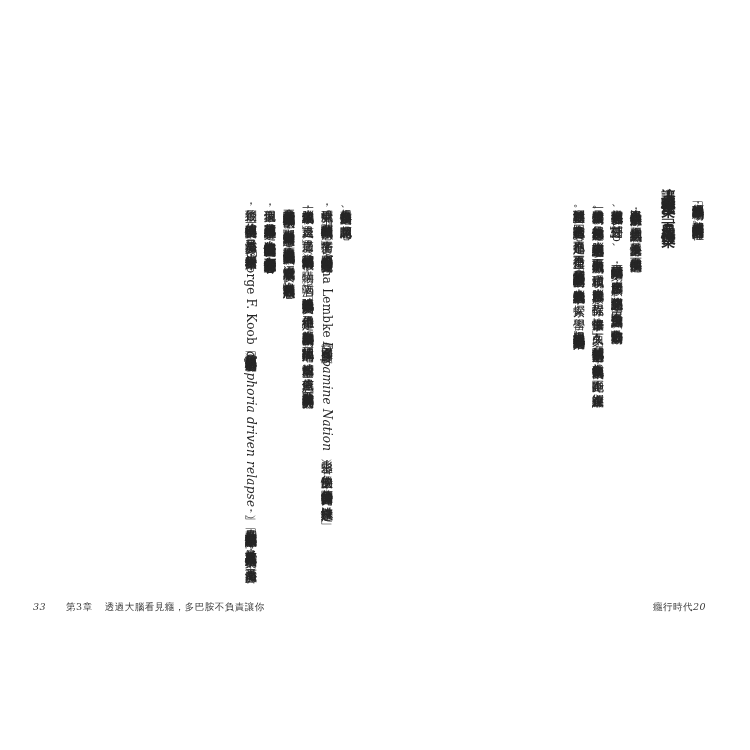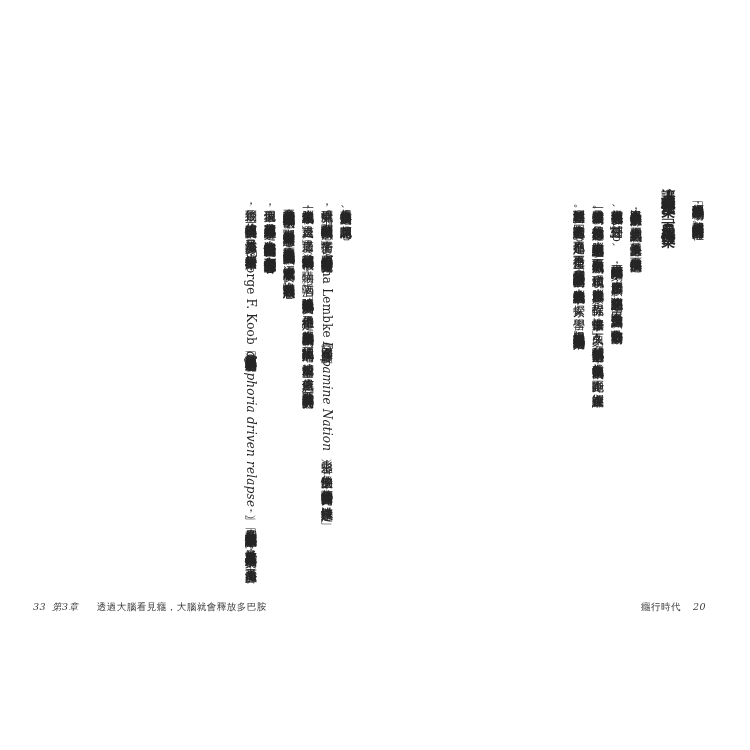--- a/index.html
+++ b/index.html
@@ -45,23 +45,23 @@
     position:absolute;
     top:601px;
     font-size:9.5px;
     color:#3a3a3a;
     letter-spacing:0.5px;
     white-space:nowrap;
   }
   .footer-left{ left:33px; }
   .footer-right{ right:44px; }
   .footer .pgnum{ font-style:italic; }
-  .footer-left .pgnum{ margin-right:6px; }
-  .footer-left .chapter{ margin-right:18px;font-style:italic; }
-  .footer-right .booktitle{ margin-right:12px; }
+  .footer-left .pgnum{ margin-right:20px; }
+  .footer-left .chapter{ margin-right:12px; }
+  .footer-right .booktitle{ }
 </style>
 </head>
 <body>
 
 <div class="canvas">
 
   <div id="right-page-text" class="vtext vtext-right">
       <p class="idt-15"><span>必須先理解腦中的那場「化學劇場」，我們才有機會用更溫柔的方式帶自己離開那裡。</span></p>
       <h2><span>讓人上癮的不是快樂，而是「期待快樂」</span></h2>
       <p class="idt-2"><span>許多人會以為多巴胺是快樂的來源，但真正讓我們上癮的，並不是快樂本身，而是一種期待快樂的感覺。</span></p>
@@ -77,16 +77,16 @@
       <p class="idt-2"><span>要是我們持續不斷地刺激大腦去尋求下一次快感，那個「平衡點」會越來越偏離常態，讓原本只要一次或偶爾刺激就能滿足的大腦，逐漸變成「沒有刺激就不安、沒有快感就痛苦」的成癮狀態。</span></p>
       <p class="idt-2"><span>這個現象，其實就是成癮的神經科學解釋之一：</span><span class="seg-bold">每次的快樂高峰之後，都會有一個相對應的痛苦低谷。</span></p>
       <p class="idt-2"><span>到最後，你的成癮會讓一切不再快樂，只是為了減少痛苦。神經科學家喬治・庫布（</span><span class="seg-latin">George F. Koob</span><span>）稱這種現象為「由不適所驅動的復發（</span><span class="seg-latin-italic">dysphoria driven relapse</span><span>）」，長期且大量的刺激會讓大腦的「快感基準線」下降，於是人重複某些行為就不再是為了追求快樂，而是為了減少痛苦。</span></p>
     </div>
 
   <div class="footer footer-right">
     <span class="booktitle">癮行時代</span><span class="pgnum">20</span>
   </div>
 
   <div class="footer footer-left">
-    <span class="pgnum">33</span><span class="chapter">第3章</span><span>透過大腦看見癮，大腦就會釋放多巴胺</span>
+    <span class="pgnum">33</span><span class="chapter">第3章</span><span>透過大腦看見癮，多巴胺不負責讓你</span>
   </div>
 
 </div>
 
 </body></html>

